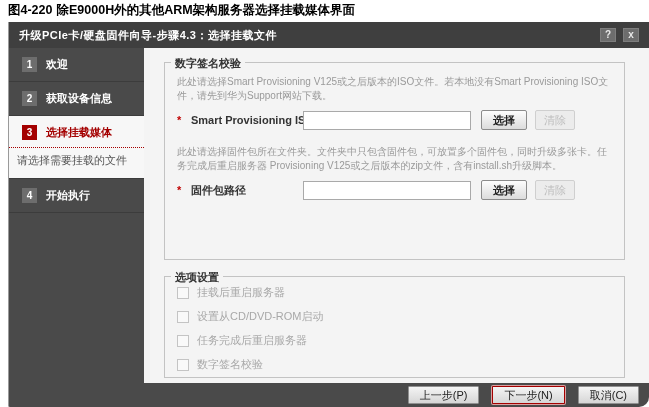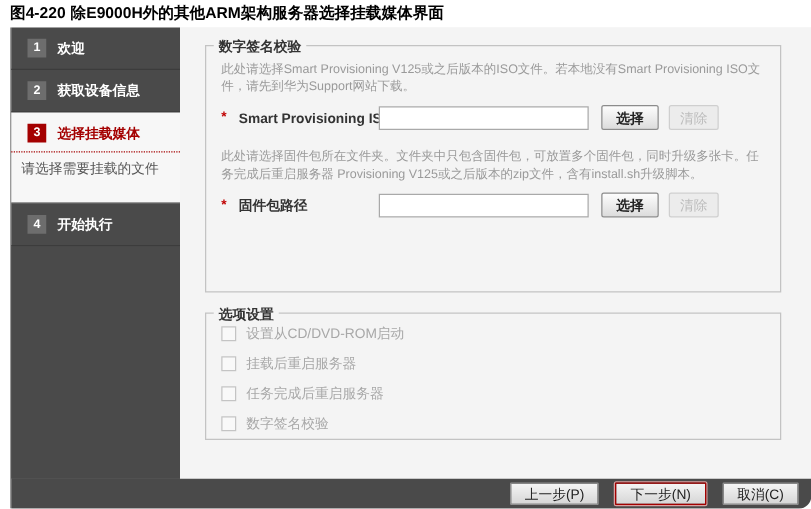--- a/index.html
+++ b/index.html
@@ -22,21 +22,21 @@
 
   
   .sidebar { width:135px; flex:0 0 135px; background:#4a4a4a; display:flex; flex-direction:column; }
   .step { display:flex; align-items:center; padding:9px 6px 9px 13px; border-bottom:1px solid #3c3c3c; }
   .step-badge { width:15px; height:15px; flex:0 0 15px; background:#6d6d6d; color:#ffffff; font-size:10px; font-weight:bold; display:flex; align-items:center; justify-content:center; margin-right:9px; }
   .step-label { color:#ffffff; font-size:11px; font-weight:bold; white-space:nowrap; }
   .step-active-block { background:#f7f7f7; border-bottom:1px solid #3c3c3c; }
   .step-active-block .step { border-bottom:1px dotted #a40000; padding-bottom:7px; }
   .step-active-block .step-badge { background:#a40000; }
   .step-active-block .step-label { color:#a40000; }
-  .step-subtext { font-size:11px; color:#555555; padding:5px 4px 20px 8px; white-space:nowrap; }
+  .step-subtext { font-size:11px; color:#555555; padding:5px 4px 10px 8px; white-space:nowrap; }
   .sidebar-filler { flex:1; background:#4a4a4a; }
 
   
   .main { flex:1; background:#f4f4f4; padding:14px 24px 0 20px; min-width:0; }
   .groupbox { position:relative; border:1px solid #c3c3c3; padding:12px 10px 8px 10px; }
   .gb-title { position:absolute; top:-7px; left:6px; background:#f4f4f4; padding:0 4px; font-size:11px; font-weight:bold; color:#333333; white-space:nowrap; }
   .gb-mount { height:198px; }
   .gb-options { height:102px; margin-top:16px; padding-top:8px; }
 
   .desc { font-size:10px; color:#9a9a9a; line-height:14px; margin:0 0 6px 2px; }
@@ -61,20 +61,25 @@
 <body>
 
 <div class="stage">
 
   <div class="caption">
     <span class="cap-prefix">图4-220</span><span>除E9000H外的其他ARM架构服务器选择挂载媒体界面</span>
   </div>
 
   <div class="dialog">
 
+    <div class="dlg-header">
+      <div class="dlg-title">升级PCIe卡/硬盘固件向导-步骤4.3：选择挂载文件</div>
+      <div class="hdr-btn">?</div>
+      <div class="hdr-btn">x</div>
+    </div>
 
     <div class="dlg-body">
 
       <div class="sidebar">
 
         <div class="step">
           <span class="step-badge">1</span>
           <span class="step-label">欢迎</span>
         </div>
 
@@ -123,25 +128,25 @@
             <button class="btn btn-select">选择</button>
             <button class="btn btn-clear" disabled="">清除</button>
           </div>
         </div>
 
         <div class="groupbox gb-options">
           <span class="gb-title">选项设置</span>
 
           <div class="cb-row">
             <span class="cb-box"></span>
-            <span class="cb-label">设置从CD/DVD-ROM启动</span>
+            <span class="cb-label">挂载后重启服务器</span>
           </div>
           <div class="cb-row">
             <span class="cb-box"></span>
-            <span class="cb-label">挂载后重启服务器</span>
+            <span class="cb-label">设置从CD/DVD-ROM启动</span>
           </div>
           <div class="cb-row">
             <span class="cb-box"></span>
             <span class="cb-label">任务完成后重启服务器</span>
           </div>
           <div class="cb-row">
             <span class="cb-box"></span>
             <span class="cb-label">数字签名校验</span>
           </div>
         </div>

